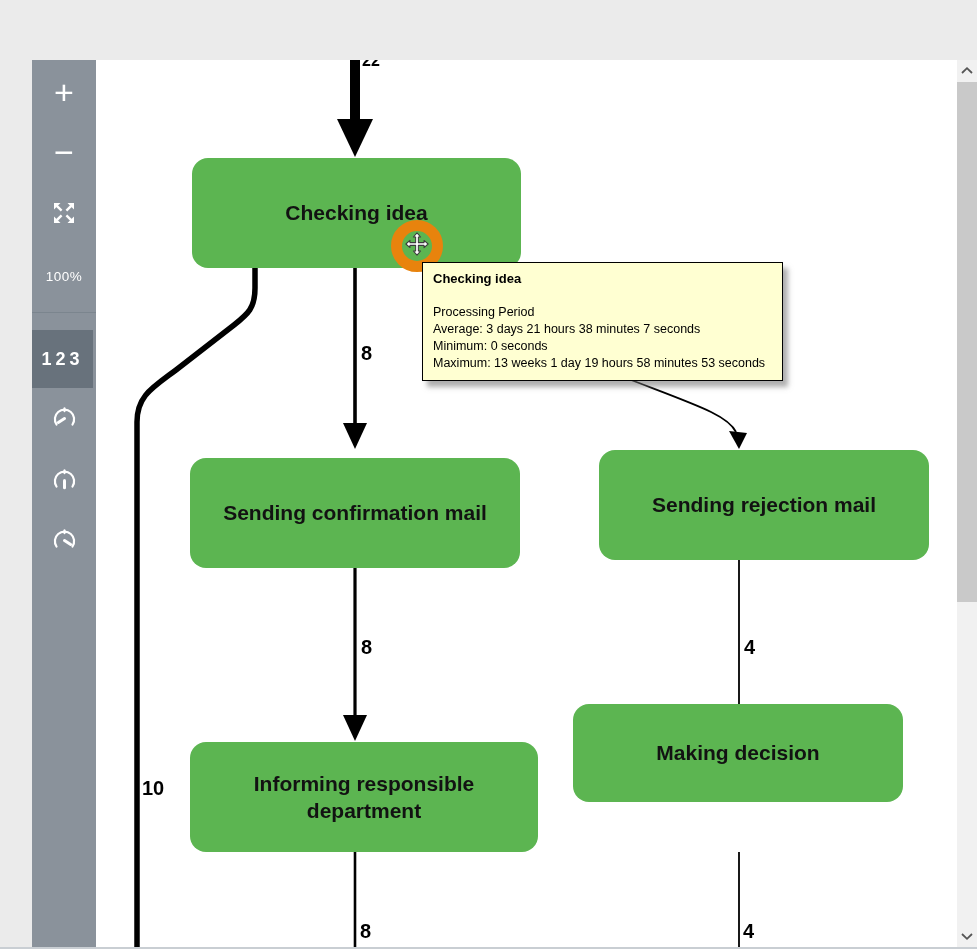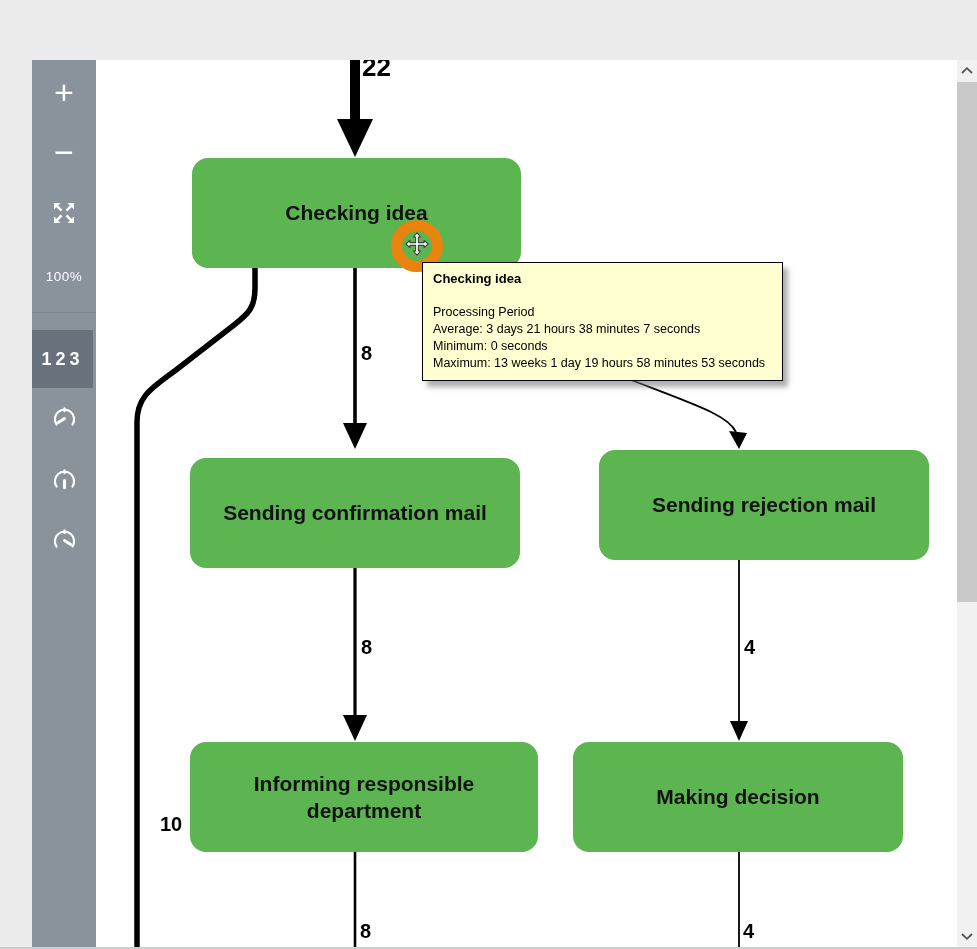--- a/index.html
+++ b/index.html
@@ -37,21 +37,21 @@
   .edges{position:absolute;left:0;top:0;z-index:1;}
   .node{
     position:absolute;z-index:2;background:var(--green,#5cb551);
     border-radius:16px;display:flex;align-items:center;justify-content:center;
     text-align:center;font-weight:bold;font-size:21px;color:#121212;
     padding:0 30px;box-sizing:border-box;cursor:pointer;line-height:1.3;
   }
   .elabel{
     position:absolute;z-index:3;font-weight:bold;font-size:20px;color:#000;
   }
-  .elabel.l22{font-size:26px;}
+  .elabel.l22{font-size:16px;}
   .move-cursor{
     position:absolute;left:295px;top:160px;width:30px;height:30px;z-index:4;
     border:11px solid var(--orange,#e8830d);border-radius:50%;
     display:flex;align-items:center;justify-content:center;cursor:move;
   }
   .tooltip{
     position:absolute;left:326px;top:202px;width:339px;z-index:5;
     background:var(--tooltip,#ffffd2);border:1px solid #000;
     padding:7px 10px 8px 10px;font-size:12.5px;line-height:17px;color:#000;
     box-shadow:5px 6px 5px rgba(110,110,110,.55);
@@ -151,25 +151,25 @@
 
     <line x1="259" y1="792" x2="259" y2="889" stroke="#000" stroke-width="2.6"></line>
 
     <line x1="643" y1="792" x2="643" y2="889" stroke="#000" stroke-width="1.8"></line>
   </svg>
 
   <div class="node" style="left:96px;top:98px;width:329px;height:110px;">Checking idea</div>
   <div class="node" style="left:94px;top:398px;width:330px;height:110px;">Sending confirmation mail</div>
   <div class="node" style="left:477px;top:390px;width:330px;height:110px;margin-left:26px;">Sending rejection mail</div>
   <div class="node" style="left:94px;top:682px;width:348px;height:110px;padding:0 52px;">Informing responsible department</div>
-  <div class="node" style="left:477px;top:682px;width:330px;height:110px;">Making decision</div>
+  <div class="node" style="left:477px;top:644px;width:330px;height:98px;">Making decision</div>
 
   <div class="elabel l22" style="left:266px;top:-8px;">22</div>
   <div class="elabel" style="left:265px;top:282px;">8</div>
-  <div class="elabel" style="left:64px;top:717px;margin-top:36px;">10</div>
+  <div class="elabel" style="left:46px;top:717px;">10</div>
   <div class="elabel" style="left:265px;top:576px;">8</div>
   <div class="elabel" style="left:648px;top:576px;">4</div>
   <div class="elabel" style="left:264px;top:860px;">8</div>
   <div class="elabel" style="left:647px;top:860px;">4</div>
 
   <div class="move-cursor">
     <span>
       <svg width="24" height="24" viewBox="0 0 28 28">
         <path d="M14 1 L18.2 5.8 H15.6 V12.4 H22.2 V9.8 L27 14 L22.2 18.2 V15.6 H15.6 V22.2 H18.2 L14 27 L9.8 22.2 H12.4 V15.6 H5.8 V18.2 L1 14 L5.8 9.8 V12.4 H12.4 V5.8 H9.8 Z" fill="#fff" stroke="#3c3c3c" stroke-width="1.2" stroke-linejoin="round"></path>
       </svg>

